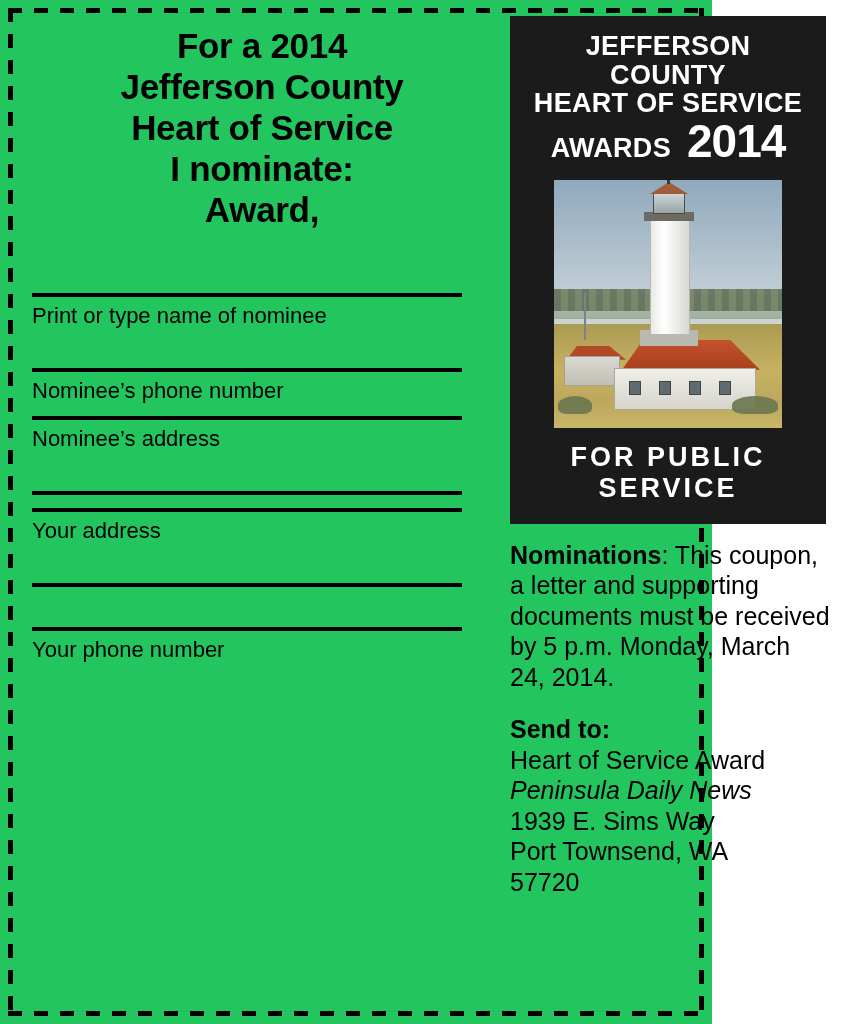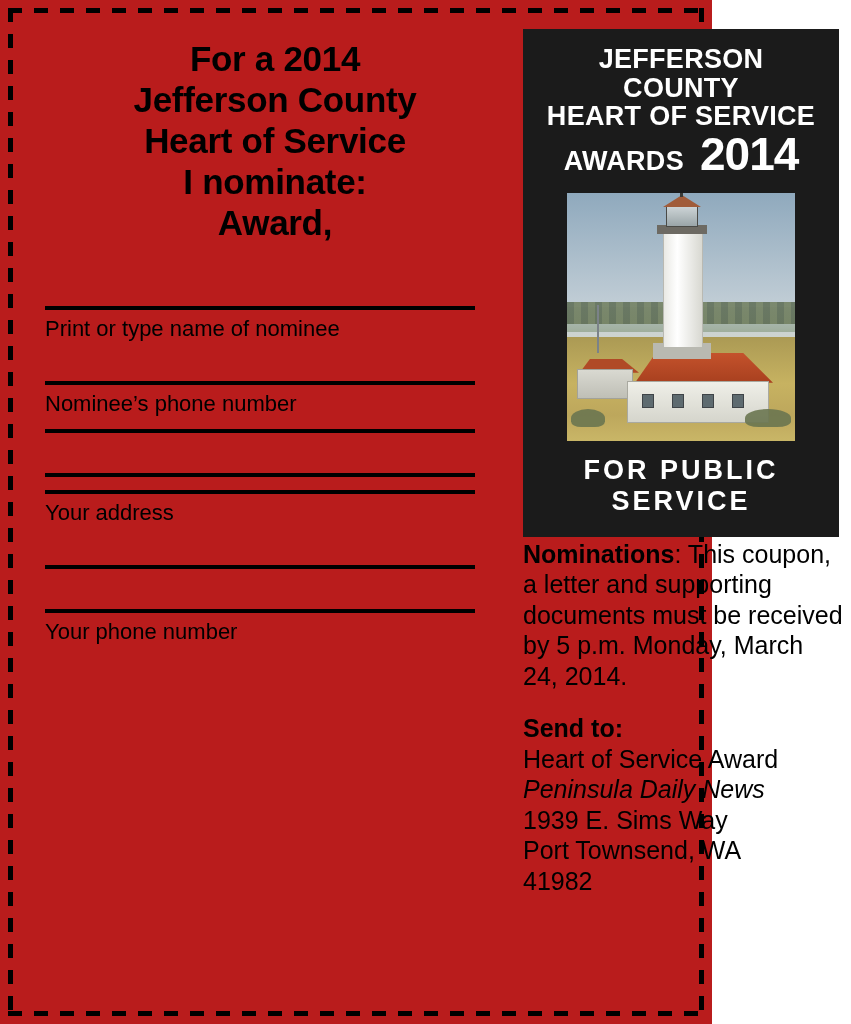--- a/index.html
+++ b/index.html
@@ -13,22 +13,22 @@
     font-family: "Liberation Sans", sans-serif;
     color: #000000;
     overflow: hidden;
   }
 
   .coupon {
     position: relative;
     width: 712px;
     height: 1024px;
     box-sizing: border-box;
-    padding: 19px;
-    background: #b91c1c;
+    padding: 6px;
+    background: #22c55e;
   }
 
   
   .cut-border {
     position: absolute;
     left: 8px;
     top: 8px;
     right: 8px;
     bottom: 8px;
     pointer-events: none;
@@ -250,21 +250,21 @@
   .poster-sub {
     text-align: center;
     font-weight: bold;
     letter-spacing: 3px;
     line-height: 1.15;
     font-size: 27px;
   }
   .poster-sub .s-line { display: block; }
 
   .notes {
-    margin-top: 2px;
+    margin-top: 16px;
     width: 320px;
   }
   .notes p {
     margin: 0;
     font-size: 25px;
     line-height: 1.22;
   }
   .notes .lead {
     font-weight: bold;
   }
@@ -304,20 +304,21 @@
           <div class="caption">Print or type name of nominee</div>
         </div>
 
         <div class="field gap-sm">
           <div class="rule"></div>
           <div class="caption">Nominee’s phone number</div>
         </div>
 
         <div class="field gap-lg">
           <div class="rule"></div>
+          <div class="caption">Nominee’s address</div>
         </div>
 
         <div class="field gap-sm">
           <div class="rule"></div>
         </div>
 
         <div class="field gap-lg">
           <div class="rule"></div>
           <div class="caption">Your address</div>
         </div>
@@ -385,20 +386,20 @@
             <span>This coupon, a letter and supporting documents must be received by 5 p.m. Monday, March 24, 2014.</span>
           </p>
         </div>
 
         <div class="block">
           <p class="lead">Send to:</p>
           <p>Heart of Service Award</p>
           <p class="italic">Peninsula Daily News</p>
           <p>1939 E. Sims Way</p>
           <p>Port Townsend, WA</p>
-          <p>41982</p>
+          <p>57720</p>
         </div>
 
       </div>
     </div>
 
   </div>
 </div>
 
 </body></html>

